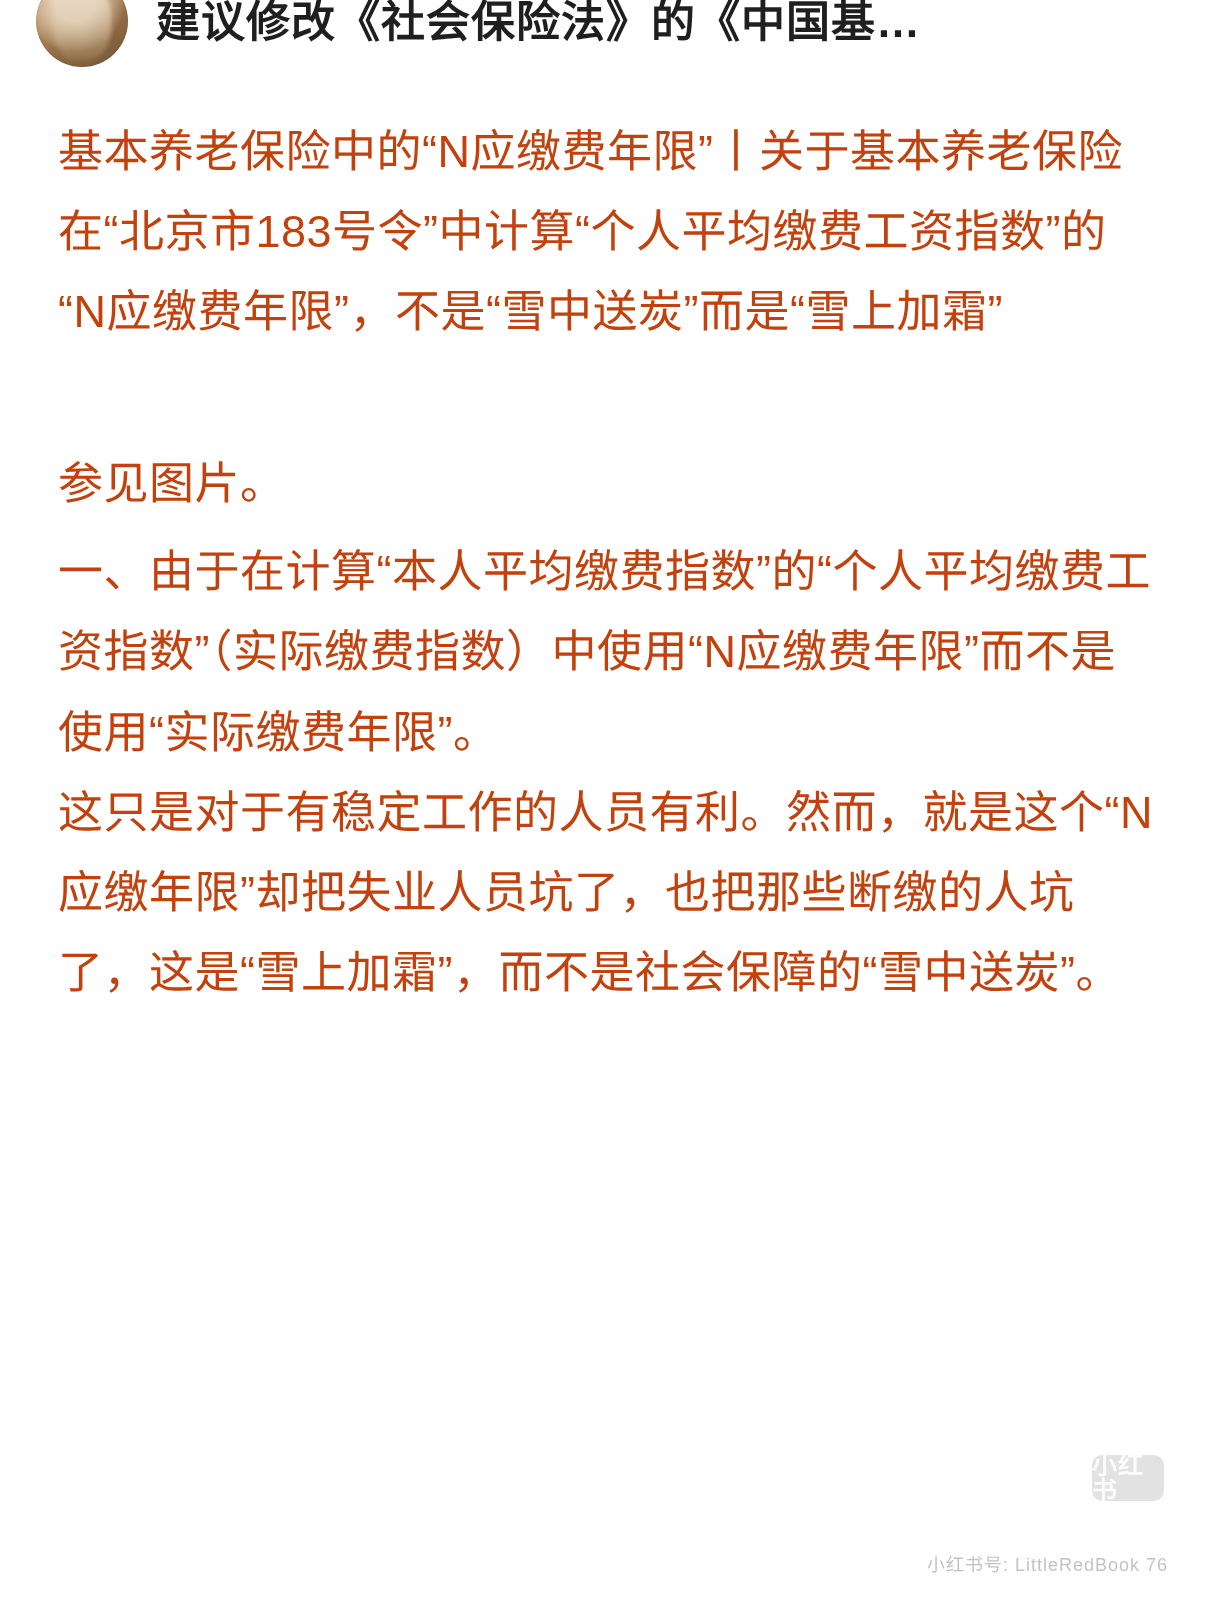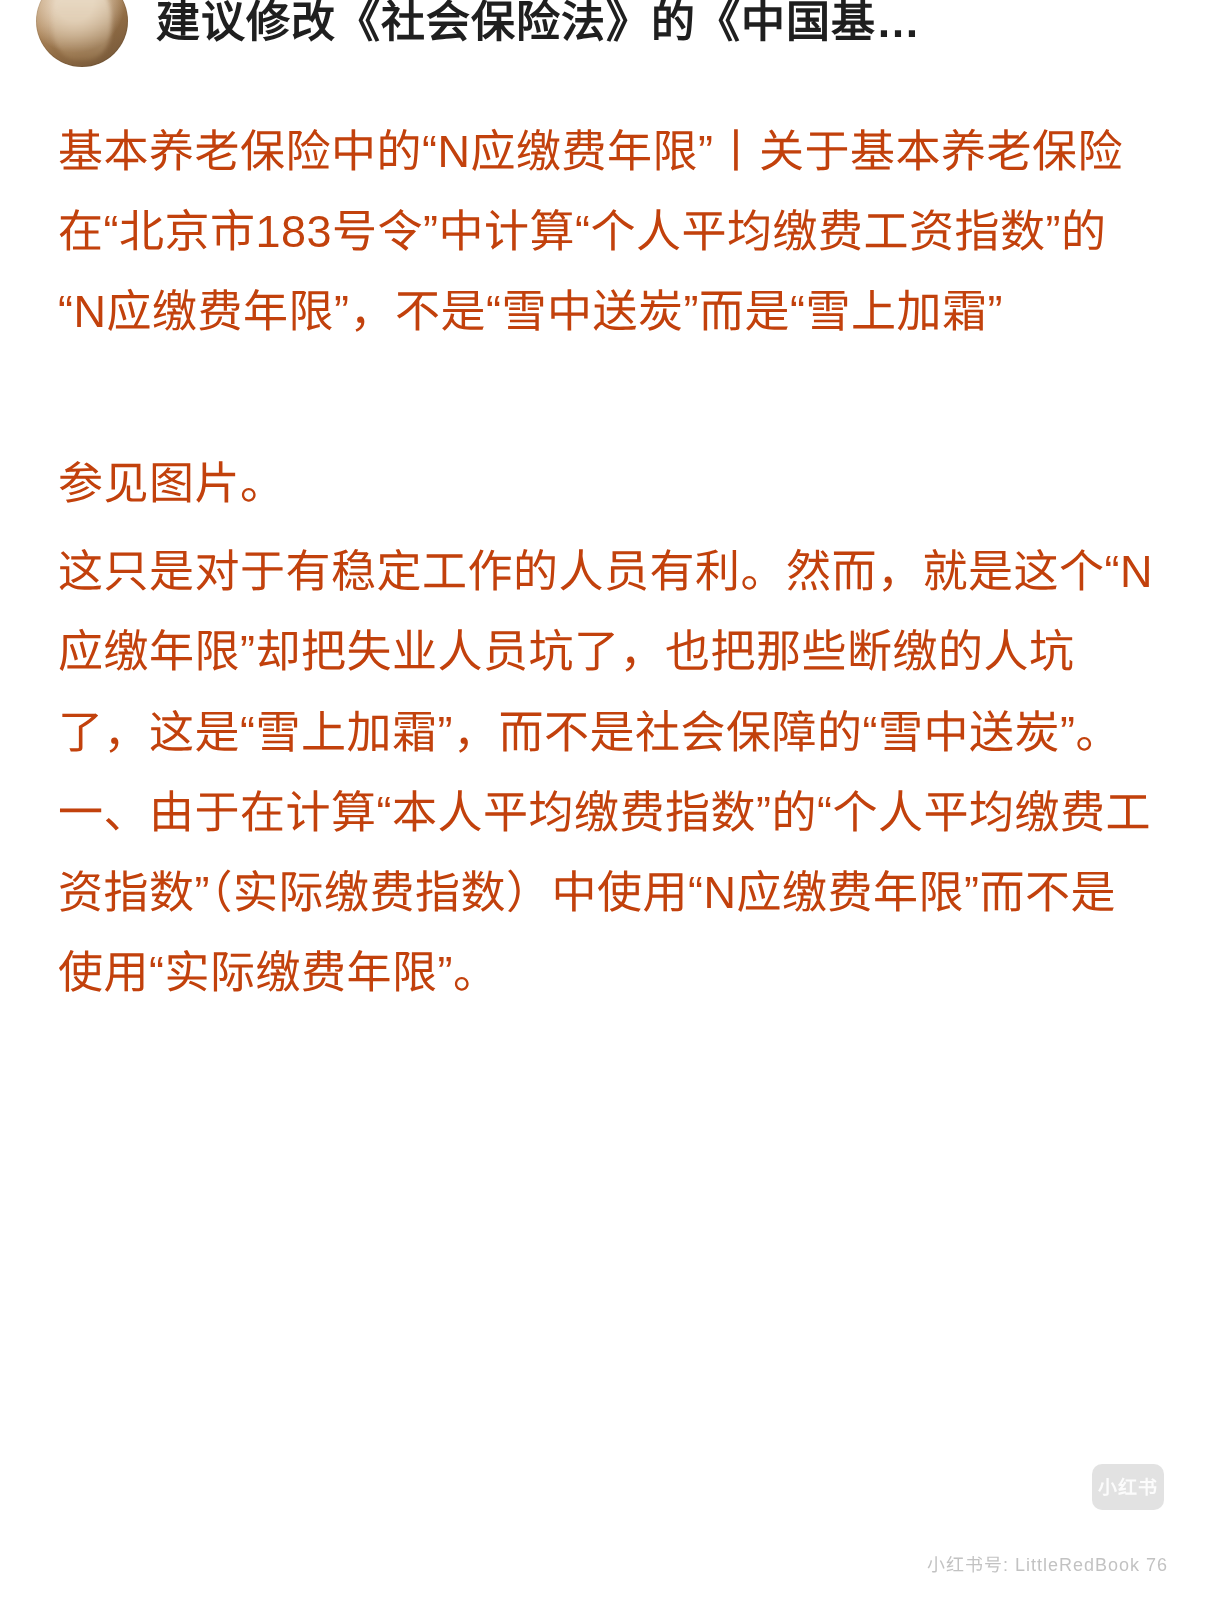--- a/index.html
+++ b/index.html
@@ -78,30 +78,30 @@
   .lead {
     margin-top: 46px;
   }
   .spacer-lg { height: 92px; }
   .spacer-sm { height: 8px; }
 
   
   .wm-logo {
     position: absolute;
     right: 48px;
-    bottom: 88px;
+    bottom: 97px;
     width: 72px;
     height: 46px;
     border-radius: 10px;
     background: rgba(160,160,160,0.30);
     display: flex;
     align-items: center;
     justify-content: center;
     color: rgba(255,255,255,0.88);
-    font-size: 19px;
+    font-size: 25px;
     font-weight: 700;
     letter-spacing: 1px;
     line-height: 1;
   }
   .wm-text {
     position: absolute;
     right: 44px;
     bottom: 22px;
     font-size: 18px;
     color: rgba(150,150,150,0.58);
@@ -119,19 +119,19 @@
 
 <div class="content">
   <p class="para lead">基本养老保险中的“N应缴费年限”丨关于基本养老保险在“北京市183号令”中计算“个人平均缴费工资指数”的“N应缴费年限”，不是“雪中送炭”而是“雪上加霜”</p>
 
   <div class="spacer-lg"></div>
 
   <p class="para">参见图片。</p>
 
   <div class="spacer-sm"></div>
 
+  <p class="para">一、由于在计算“本人平均缴费指数”的“个人平均缴费工资指数”（实际缴费指数）中使用“N应缴费年限”而不是使用“实际缴费年限”。</p>
+
   <p class="para">这只是对于有稳定工作的人员有利。然而，就是这个“N应缴年限”却把失业人员坑了，也把那些断缴的人坑了，这是“雪上加霜”，而不是社会保障的“雪中送炭”。</p>
-
-  <p class="para">一、由于在计算“本人平均缴费指数”的“个人平均缴费工资指数”（实际缴费指数）中使用“N应缴费年限”而不是使用“实际缴费年限”。</p>
 </div>
 
 <div class="wm-logo">小红书</div>
 <div class="wm-text">小红书号: LittleRedBook 76</div>
 
 </body></html>

